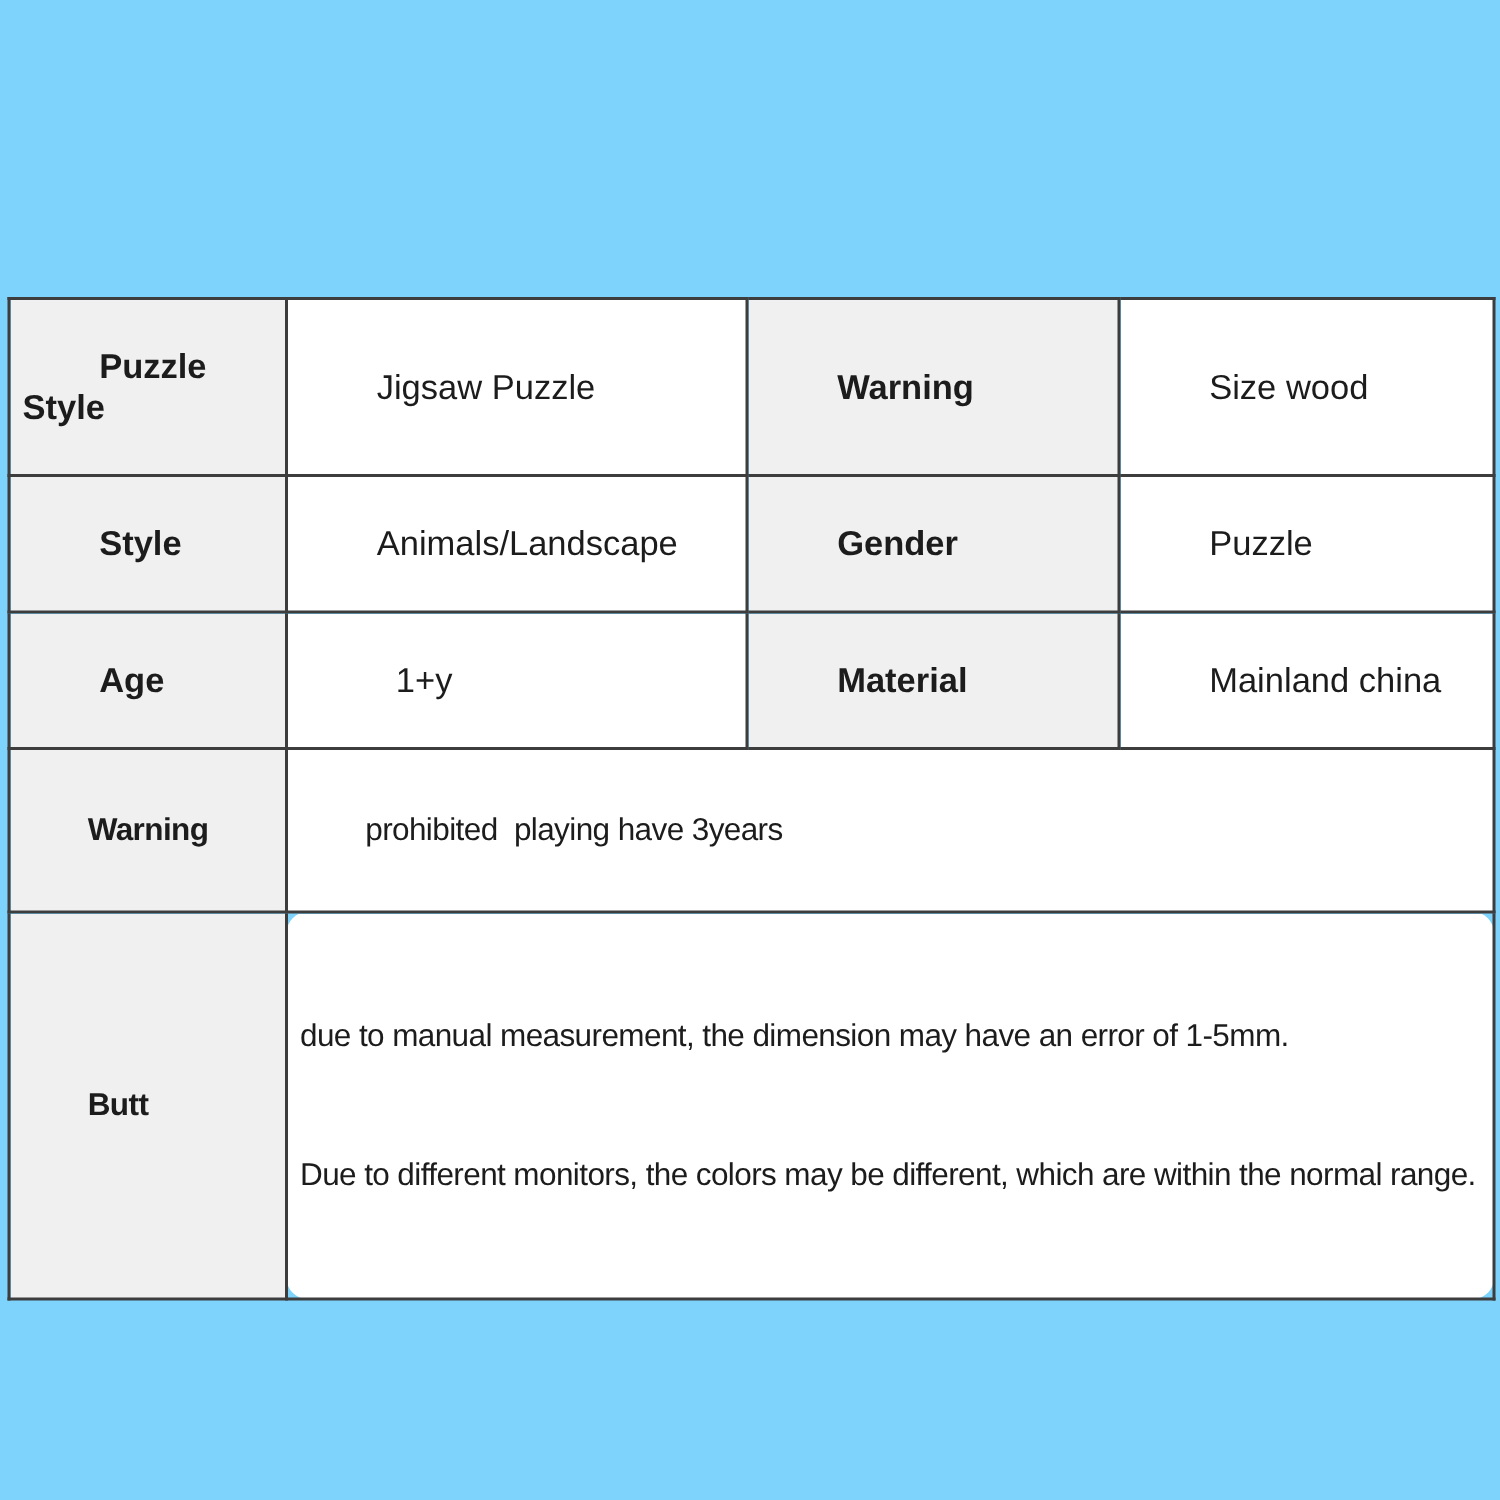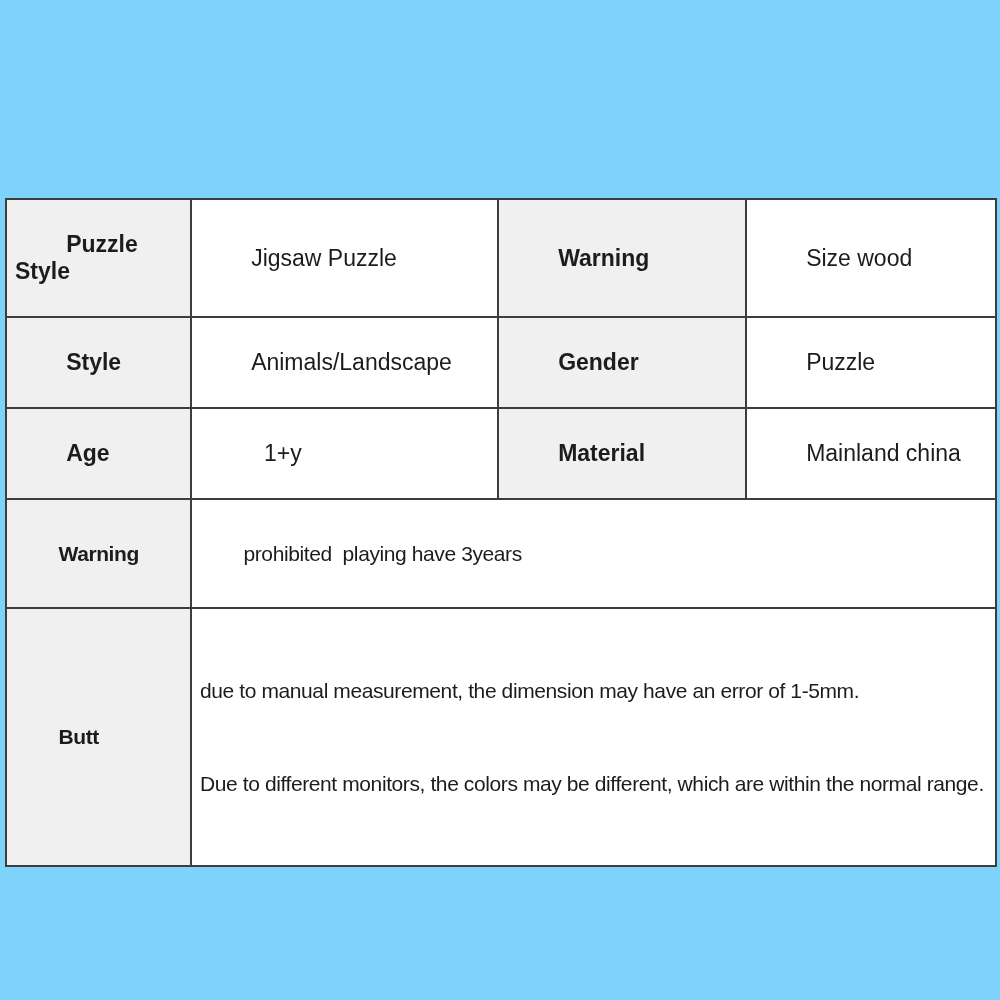--- a/index.html
+++ b/index.html
@@ -42,20 +42,21 @@
   tr.note-row    { height: 100px; }
   .condensed {
     font-size: 21px;
     letter-spacing: -0.4px;
   }
   td.note-value-cell {
     vertical-align: middle;
     line-height: 31px;
     padding-top: 3px;
     padding-bottom: 3px;
+    border-radius: 14px;
   }
   .note-line { display: block; }
 </style>
 </head>
 <body>
 
 <div class="canvas">
 
   <table class="spec-table">
     <colgroup>

